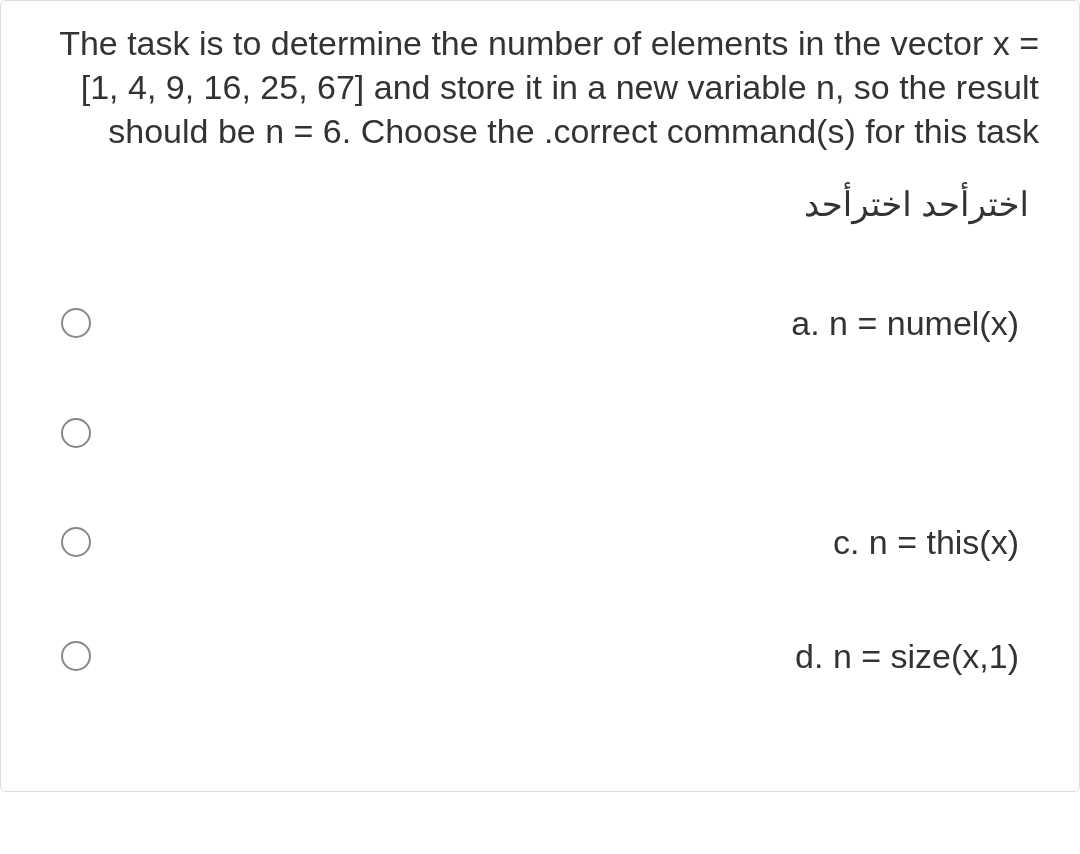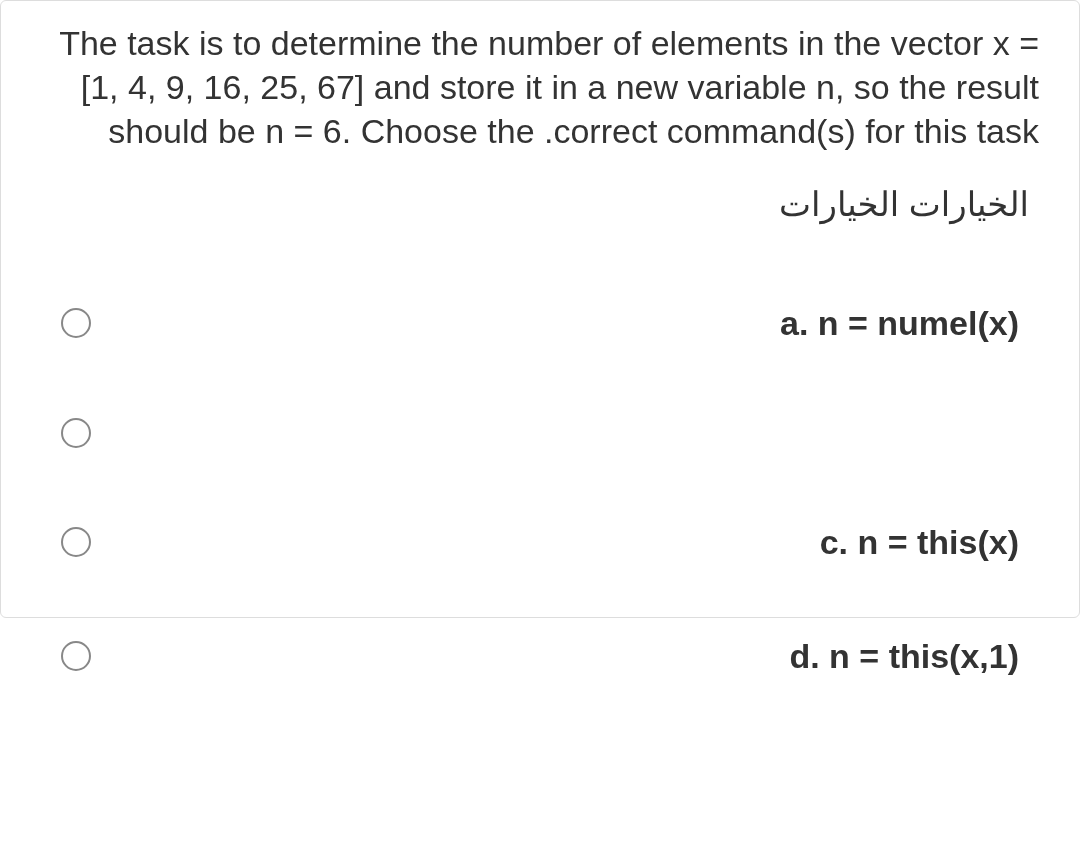--- a/index.html
+++ b/index.html
@@ -12,21 +12,21 @@
       background: #fff;
       width: 1080px;
       height: 854px;
       position: relative;
     }
     .card {
       border: 1px solid #ddd;
       border-radius: 6px;
       margin: 0 0 0 0;
       padding: 20px 30px 30px 30px;
-      height: 618px;
+      height: 792px;
       position: relative;
     }
     .question-text {
       font-size: 34px;
       color: #333;
       text-align: right;
       direction: ltr;
       line-height: 1.3;
       margin-bottom: 30px;
       font-weight: 400;
@@ -59,48 +59,48 @@
       height: 30px;
       border: 2px solid #888;
       border-radius: 50%;
       flex-shrink: 0;
       cursor: pointer;
     }
     .option-label {
       font-size: 34px;
       color: #333;
       text-align: right;
-      font-weight: 700;
+      font-weight: 400;
     }
   </style>
 </head>
 <body>
 
 <div class="card">
 
   <div class="question-text">The task is to determine the number of elements in the vector x = [1, 4, 9, 16, 25, 67] and store it in a new variable n, so the result should be n = 6. Choose the .correct command(s) for this task</div>
 
-  <div class="instruction">الخيارات الخيارات</div>
+  <div class="instruction">اخترأحد اخترأحد</div>
 
   <div class="options">
 
     <div class="option-row">
       <span class="radio"></span>
       <span class="option-label">a. n = numel(x)</span>
     </div>
 
     <div class="option-row">
       <span class="radio"></span>
     </div>
 
     <div class="option-row">
       <span class="radio"></span>
       <span class="option-label">c. n = this(x)</span>
     </div>
 
     <div class="option-row">
       <span class="radio"></span>
-      <span class="option-label">d. n = this(x,1)</span>
+      <span class="option-label">d. n = size(x,1)</span>
     </div>
 
   </div>
 
 </div>
 
 </body></html>

